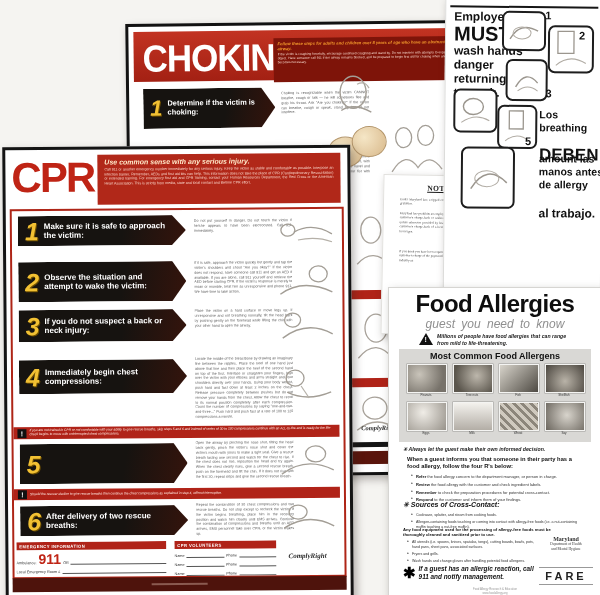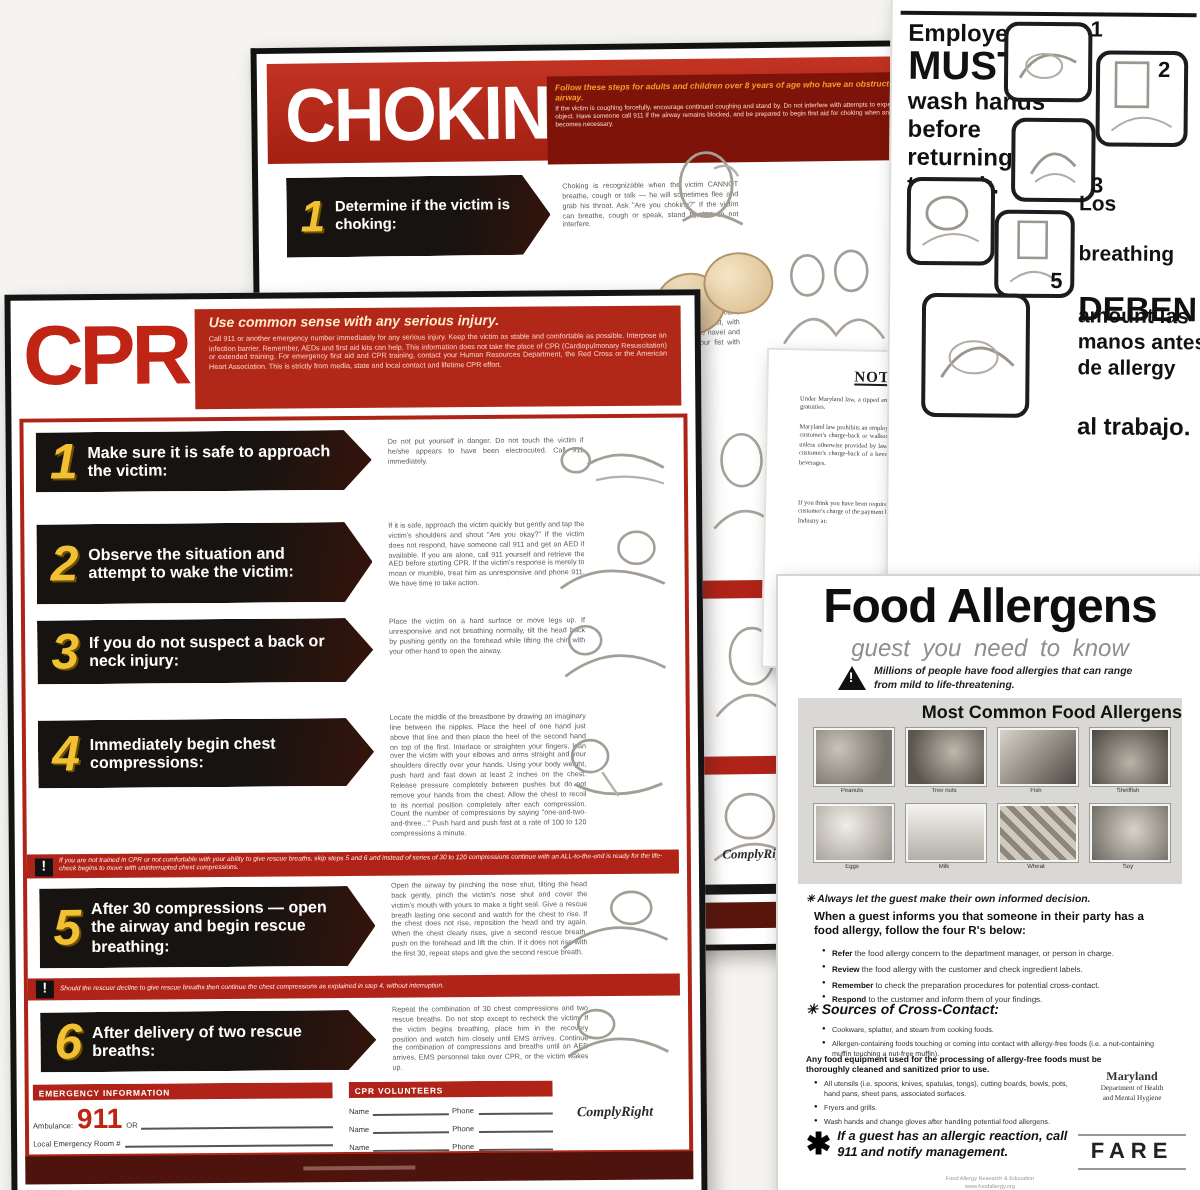--- a/index.html
+++ b/index.html
@@ -64,21 +64,21 @@
   .nt-p{position:absolute;left:16px;width:176px;font-size:3.2px;line-height:1.4;color:#3a3a3a;text-align:justify;}
   .nt-a{position:absolute;left:0;right:30px;text-align:center;font-size:3.4px;color:#2e2e2e;line-height:1.45;}
   
   .food{left:388px;top:287px;width:212px;height:308px;border:1px solid #d6d5d2;z-index:4;}
   .fa-title{position:absolute;top:2px;left:0;right:0;text-align:center;font-size:24px;font-weight:900;color:#0e0e0e;letter-spacing:-.5px;}
   .fa-sub{position:absolute;top:29px;left:0;right:0;text-align:center;font-style:italic;font-size:12px;color:#8f8f8f;word-spacing:3px;}
   .tri{position:absolute;left:30px;top:45px;width:0;height:0;border-left:7px solid transparent;border-right:7px solid transparent;border-bottom:12px solid #111;}
   .tri::after{content:"!";position:absolute;left:-1.6px;top:2.5px;color:#fff;font-weight:900;font-size:7px;}
   .fa-alert{position:absolute;left:48px;top:45px;width:136px;font-size:5.2px;font-weight:700;font-style:italic;color:#222;line-height:1.25;}
   .panel{position:absolute;left:10px;top:61px;width:192px;height:93px;background:#d9d8d5;}
-  .panel-h{position:absolute;top:2px;left:0;right:0;text-align:right;font-size:9px;font-weight:800;color:#111;}
+  .panel-h{position:absolute;top:2px;left:0;right:0;text-align:center;font-size:9px;font-weight:800;color:#111;}
   .tile{position:absolute;width:38px;height:27px;border:1px solid #f4f4f2;box-shadow:0 0 0 .5px #9a9a97;}
   .cap{position:absolute;width:38px;text-align:center;font-size:3px;color:#333;}
   .t1{background:radial-gradient(circle at 30% 35%,#c9c4ba,#77726a 75%);}
   .t2{background:radial-gradient(circle at 60% 40%,#bdb7ac,#5b564d 78%);}
   .t3{background:linear-gradient(135deg,#d8d4cb,#4e4a43);}
   .t4{background:radial-gradient(circle at 50% 60%,#b9b3a8,#49443d);}
   .t5{background:radial-gradient(circle at 40% 35%,#f0ede7,#97928a);}
   .t6{background:linear-gradient(180deg,#f3f1ed,#b3aea6);}
   .t7{background:repeating-linear-gradient(45deg,#cfc9be 0 3px,#8c867b 3px 6px);}
   .t8{background:radial-gradient(circle at 55% 45%,#d8d4cc,#6a655d);}
@@ -180,21 +180,21 @@
     <div class="nt-a" style="top:102px;font-weight:700;">Employment Standards Service</div>
     <div class="nt-a" style="top:108px;">1100 N. Eutaw Street, Room 607</div>
   </div>
 
   <div class="poster wash">
     <div class="wrule" style="top:7px;"></div>
 
     <div class="wline" style="top:12px;font-size:12px;">Employees</div>
     <div class="wline" style="top:25px;font-size:20px;">MUST</div>
     <div class="wline" style="top:46px;font-size:12px;">wash hands</div>
-    <div class="wline" style="top:60px;font-size:12px;">before</div>
+    <div class="wline" style="top:60px;font-size:12px;">danger</div>
     <div class="wline" style="top:74px;font-size:12px;">returning</div>
     <div class="wline" style="top:88px;font-size:12px;">to work.</div>
 
     <div class="wbox" style="left:56px;top:12px;width:40px;height:36px;">
       <svg width="40" height="36" viewBox="0 0 40 36">
           <path d="M6 26 Q16 8 34 18" fill="none" stroke="#9b968e" stroke-width="1.4"></path>
           <ellipse cx="18" cy="20" rx="9" ry="6" fill="none" stroke="#b1aca4"></ellipse>
         </svg>
     </div>
     <div class="wnum" style="left:99px;top:10px;">1</div>
@@ -226,33 +226,33 @@
         </svg>
     </div>
     <div class="wnum" style="left:80px;top:136px;">5</div>
     <div class="wbox" style="left:16px;top:148px;width:50px;height:58px;">
       <svg width="50" height="58" viewBox="0 0 50 58">
           <path d="M8 40 Q24 14 44 34" fill="none" stroke="#9b968e" stroke-width="1.5"></path>
           <ellipse cx="24" cy="30" rx="12" ry="8" fill="none" stroke="#b1aca4"></ellipse>
         </svg>
     </div>
 
-    <div class="wline esline" style="top:98px;font-size:10.5px;">Los</div>
+    <div class="wline esline" style="top:110px;font-size:10.5px;">Los</div>
     <div class="wline esline" style="top:123px;font-size:10.5px;">breathing</div>
     <div class="wline esline" style="top:147px;font-size:17px;">DEBEN</div>
     <div class="wline esline" style="top:154px;font-size:10.5px;">amount las</div>
     <div class="wline esline" style="top:167px;font-size:10.5px;">manos antes</div>
     <div class="wline esline" style="top:180px;font-size:10.5px;">de allergy</div>
     <div class="wline esline" style="top:208px;font-size:12px;">al trabajo.</div>
 
     <div class="wrule" style="top:298px;"></div>
   </div>
 
   <div class="poster food">
-    <div class="fa-title">Food Allergens</div>
+    <div class="fa-title">Food Allergies</div>
     <div class="fa-sub">guest you need to know</div>
     <span class="tri"></span>
     <div class="fa-alert">Millions of people have food allergies that can range from mild to life-threatening.</div>
 
     <div class="panel">
       <div class="panel-h">Most Common Food Allergens</div>
       <div class="tile t1" style="left:8px;top:15px;"></div>
       <div class="tile t2" style="left:54px;top:15px;"></div>
       <div class="tile t3" style="left:100px;top:15px;"></div>
       <div class="tile t4" style="left:146px;top:15px;"></div>
@@ -370,21 +370,20 @@
     </div>
 
     <div class="warn" style="left:6px;top:277px;width:326px;height:12px;">
       <span class="bang">!</span>
       <span class="wt">If you are not trained in CPR or not comfortable with your ability to give rescue breaths, skip steps 5 and 6 and instead of series of 30 to 120 compressions continue with an ALL-to-the-end is ready for the life-check begins to move with uninterrupted chest compressions.</span>
     </div>
 
     <div class="cpr-step">
       <div class="banner" style="top:294px;height:40px;">
         <span class="num">5</span>
-        <span class="lbl">After 30 compressions — open the airway and begin rescue breathing:</span>
       </div>
       <div class="stxt" style="top:292px;height:44px;">Open the airway by pinching the nose shut, tilting the head back gently, pinch the victim's nose shut and cover the victim's mouth with yours to make a tight seal. Give a rescue breath lasting one second and watch for the chest to rise. If the chest does not rise, reposition the head and try again. When the chest clearly rises, give a second rescue breath, push on the forehead and lift the chin. If it does not rise with the first 30, repeat steps and give the second rescue breath.</div>
       <svg class="sk" style="top:292px;" width="64" height="42" viewBox="0 0 64 42">
         <ellipse cx="40" cy="14" rx="10" ry="8" fill="none" stroke="#a39e96" stroke-width="1.3"></ellipse>
         <path d="M6 34 Q30 16 58 30" fill="none" stroke="#a39e96" stroke-width="1.4"></path>
       </svg>
     </div>
 
     <div class="warn" style="left:6px;top:339px;width:326px;height:11px;">
       <span class="bang">!</span>

